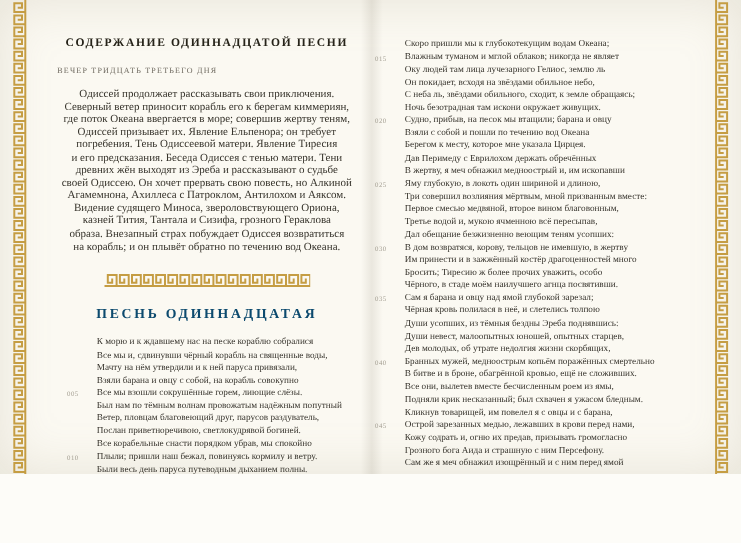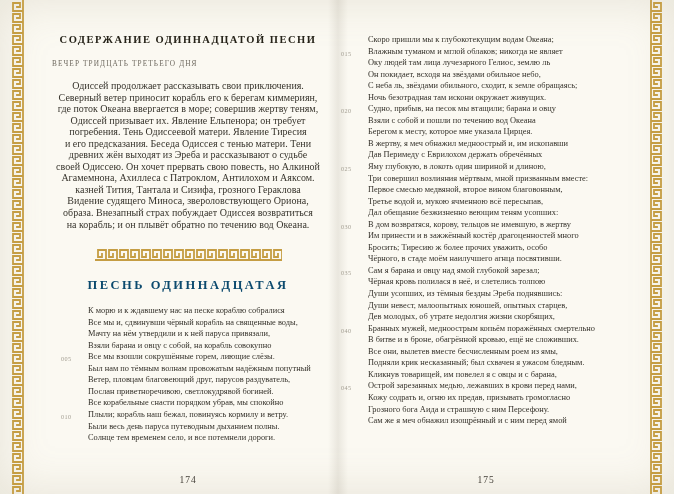--- a/index.html
+++ b/index.html
@@ -1,17 +1,17 @@
 <!DOCTYPE html>
 <html><head>
 <meta charset="utf-8">
 <style>
   html,body{margin:0;padding:0;background:#fdfcf8;}
   .spread{
-    position:relative;width:674px;height:494px;overflow:hidden;
+    position:relative;width:674px;height:431px;overflow:hidden;
     background:#fbf9f2;
     box-shadow:inset 0 0 46px rgba(160,148,120,0.22);
     font-family:"Liberation Serif","DejaVu Serif",serif;
     color:#2d2a24;
   }
   .gutter{position:absolute;left:328px;top:0;width:20px;height:494px;
     background:linear-gradient(90deg,rgba(110,100,80,0) 0%,rgba(110,100,80,0.12) 50%,rgba(110,100,80,0) 100%);}
   .border-v{position:absolute;top:0;width:15px;height:494px;}
   .border-v.left{left:10px;transform:scaleX(-1);}
   .border-v.right{left:649px;}
@@ -55,59 +55,59 @@
     <div class="summary">
         <div class="sline">Одиссей продолжает рассказывать свои приключения.</div>
         <div class="sline">Северный ветер приносит корабль его к берегам киммериян,</div>
         <div class="sline">где поток Океана ввергается в море; совершив жертву теням,</div>
         <div class="sline">Одиссей призывает их. Явление Ельпенора; он требует</div>
         <div class="sline">погребения. Тень Одиссеевой матери. Явление Тиресия</div>
         <div class="sline">и его предсказания. Беседа Одиссея с тенью матери. Тени</div>
         <div class="sline">древних жён выходят из Эреба и рассказывают о судьбе</div>
         <div class="sline">своей Одиссею. Он хочет прервать свою повесть, но Алкиной</div>
         <div class="sline">Агамемнона, Ахиллеса с Патроклом, Антилохом и Аяксом.</div>
+        <div class="sline">Видение судящего Миноса, звероловствующего Ориона,</div>
         <div class="sline">казней Тития, Тантала и Сизифа, грозного Гераклова</div>
-        <div class="sline">Видение судящего Миноса, звероловствующего Ориона,</div>
         <div class="sline">образа. Внезапный страх побуждает Одиссея возвратиться</div>
         <div class="sline">на корабль; и он плывёт обратно по течению вод Океана.</div>
       </div>
     <svg class="divider" width="187" height="15" aria-hidden="true">
       <path fill="none" stroke-width="1.8" stroke-linecap="square" d="M0 13H11V3H3V10H7V7M11 13H22V3H14V10H18V7M22 13H33V3H25V10H29V7M33 13H44V3H36V10H40V7M44 13H55V3H47V10H51V7M55 13H66V3H58V10H62V7M66 13H77V3H69V10H73V7M77 13H88V3H80V10H84V7M88 13H99V3H91V10H95V7M99 13H110V3H102V10H106V7M110 13H121V3H113V10H117V7M121 13H132V3H124V10H128V7M132 13H143V3H135V10H139V7M143 13H154V3H146V10H150V7M154 13H165V3H157V10H161V7M165 13H176V3H168V10H172V7M176 13H187V3H179V10H183V7" stroke="#c59d43"></path>
     </svg>
     <h2 class="canto">ПЕСНЬ ОДИННАДЦАТАЯ</h2>
     <div class="verse">
         <div class="vline"><span class="vnum"></span><span>К морю и к ждавшему нас на песке кораблю собралися</span></div>
         <div class="vline"><span class="vnum"></span><span>Все мы и, сдвинувши чёрный корабль на священные воды,</span></div>
         <div class="vline"><span class="vnum"></span><span>Мачту на нём утвердили и к ней паруса привязали,</span></div>
         <div class="vline"><span class="vnum"></span><span>Взяли барана и овцу с собой, на корабль совокупно</span></div>
         <div class="vline"><span class="vnum">005</span><span>Все мы взошли сокрушённые горем, лиющие слёзы.</span></div>
         <div class="vline"><span class="vnum"></span><span>Был нам по тёмным волнам провожатым надёжным попутный</span></div>
         <div class="vline"><span class="vnum"></span><span>Ветер, пловцам благовеющий друг, парусов раздуватель,</span></div>
         <div class="vline"><span class="vnum"></span><span>Послан приветноречивою, светлокудрявой богиней.</span></div>
         <div class="vline"><span class="vnum"></span><span>Все корабельные снасти порядком убрав, мы спокойно</span></div>
-        <div class="vline"><span class="vnum">010</span><span>Плыли; корабль наш бежал, повинуясь кормилу и ветру.</span></div>
+        <div class="vline"><span class="vnum">010</span><span>Плыли; пришли наш бежал, повинуясь кормилу и ветру.</span></div>
         <div class="vline"><span class="vnum"></span><span>Были весь день паруса путеводным дыханием полны.</span></div>
         <div class="vline"><span class="vnum"></span><span>Солнце тем временем село, и все потемнели дороги.</span></div>
       </div>
     <div class="pagenum">174</div>
   </section>
 
   <section class="page pageR">
     <div class="verse verseR">
         <div class="vline"><span class="vnum"></span><span>Скоро пришли мы к глубокотекущим водам Океана;</span></div>
         <div class="vline"><span class="vnum">015</span><span>Влажным туманом и мглой облаков; никогда не являет</span></div>
         <div class="vline"><span class="vnum"></span><span>Оку людей там лица лучезарного Гелиос, землю ль</span></div>
         <div class="vline"><span class="vnum"></span><span>Он покидает, всходя на звёздами обильное небо,</span></div>
         <div class="vline"><span class="vnum"></span><span>С неба ль, звёздами обильного, сходит, к земле обращаясь;</span></div>
         <div class="vline"><span class="vnum"></span><span>Ночь безотрадная там искони окружает живущих.</span></div>
         <div class="vline"><span class="vnum">020</span><span>Судно, прибыв, на песок мы втащили; барана и овцу</span></div>
         <div class="vline"><span class="vnum"></span><span>Взяли с собой и пошли по течению вод Океана</span></div>
         <div class="vline"><span class="vnum"></span><span>Берегом к месту, которое мне указала Цирцея.</span></div>
+        <div class="vline"><span class="vnum"></span><span>Дав Перимеду с Еврилохом держать обречённых</span></div>
         <div class="vline"><span class="vnum"></span><span>В жертву, я меч обнажил медноострый и, им ископавши</span></div>
-        <div class="vline"><span class="vnum"></span><span>Дав Перимеду с Еврилохом держать обречённых</span></div>
         <div class="vline"><span class="vnum">025</span><span>Яму глубокую, в локоть один шириной и длиною,</span></div>
         <div class="vline"><span class="vnum"></span><span>Три совершил возлияния мёртвым, мной призванным вместе:</span></div>
         <div class="vline"><span class="vnum"></span><span>Первое смесью медвяной, второе вином благовонным,</span></div>
         <div class="vline"><span class="vnum"></span><span>Третье водой и, мукою ячменною всё пересыпав,</span></div>
         <div class="vline"><span class="vnum"></span><span>Дал обещание безжизненно веющим теням усопших:</span></div>
         <div class="vline"><span class="vnum">030</span><span>В дом возвратяся, корову, тельцов не имевшую, в жертву</span></div>
         <div class="vline"><span class="vnum"></span><span>Им принести и в зажжённый костёр драгоценностей много</span></div>
         <div class="vline"><span class="vnum"></span><span>Бросить; Тиресию ж более прочих уважить, особо</span></div>
         <div class="vline"><span class="vnum"></span><span>Чёрного, в стаде моём наилучшего агнца посвятивши.</span></div>
         <div class="vline"><span class="vnum">035</span><span>Сам я барана и овцу над ямой глубокой зарезал;</span></div>

